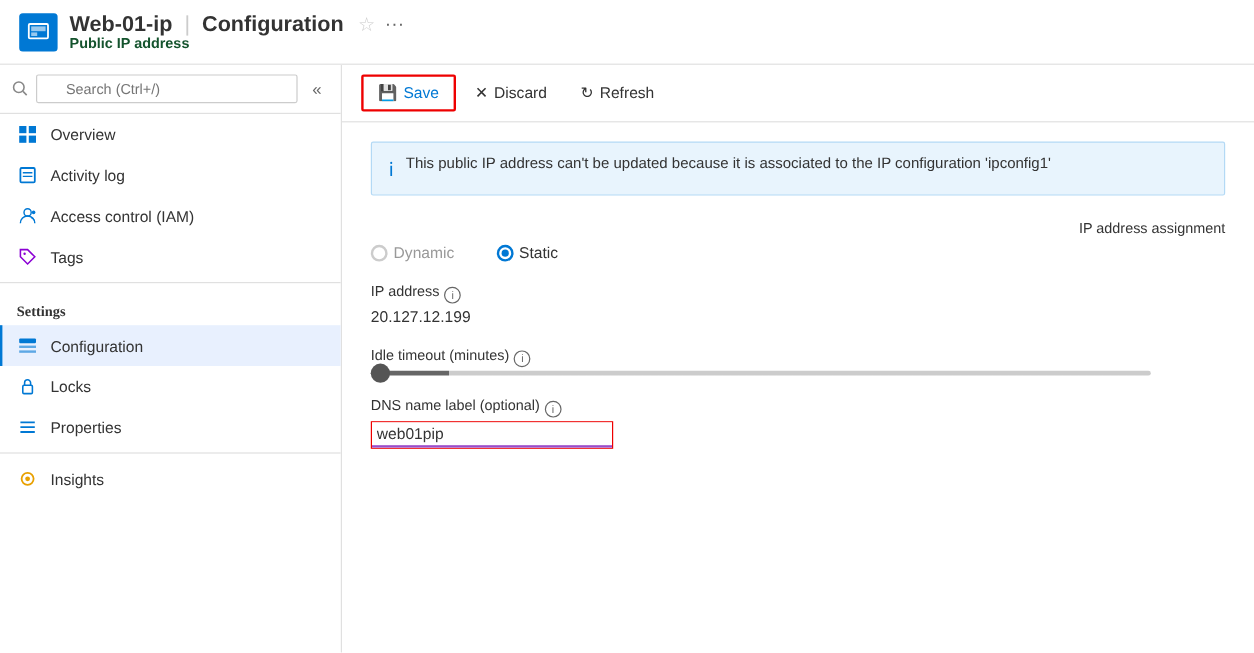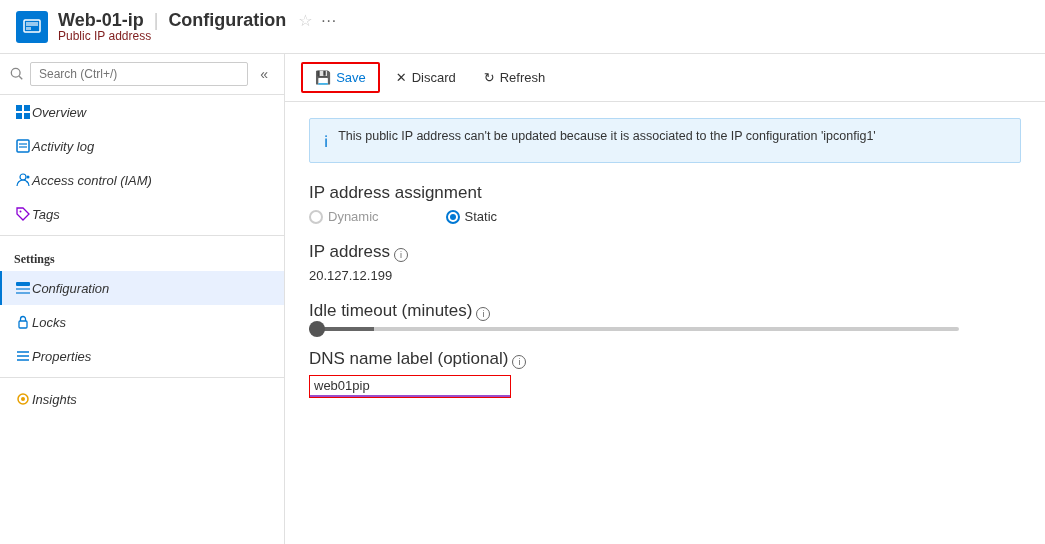--- a/index.html
+++ b/index.html
@@ -5,59 +5,59 @@
     * { box-sizing: border-box; margin: 0; padding: 0; }
     body { font-family: 'Segoe UI', Arial, sans-serif; font-size: 13px; color: #333; background: #fff; display: flex; flex-direction: column; height: 544px; overflow: hidden; }
 
     
     .header { display: flex; align-items: center; padding: 10px 16px; border-bottom: 1px solid #e0e0e0; background: #fff; gap: 10px; }
     .header-icon { width: 32px; height: 32px; background: #0078d4; border-radius: 3px; display: flex; align-items: center; justify-content: center; }
     .header-icon svg { width: 20px; height: 20px; fill: #fff; }
     .header-title { font-size: 18px; font-weight: 600; color: #333; }
     .header-separator { color: #ccc; font-size: 18px; margin: 0 6px; }
     .header-subtitle { font-size: 18px; font-weight: 600; color: #333; }
-    .header-subtitle-small { font-size: 12px; color: #7f1d1d; margin-top: -2px; }
+    .header-subtitle-small { font-size: 12px; color: #14532d; margin-top: -2px; font-weight: bold; }
     .header-meta { display: flex; flex-direction: column; }
     .header-star { color: #ccc; font-size: 16px; margin-left: 8px; cursor: pointer; }
     .header-dots { color: #666; font-size: 16px; margin-left: 4px; cursor: pointer; }
 
     
     .main-layout { display: flex; flex: 1; overflow: hidden; }
 
     
     .sidebar { width: 285px; min-width: 285px; border-right: 1px solid #e0e0e0; display: flex; flex-direction: column; overflow-y: auto; background: #fff; }
     .search-box { padding: 8px 10px; border-bottom: 1px solid #e0e0e0; display: flex; align-items: center; gap: 6px; }
-    .search-box input { border: 1px solid #ccc; border-radius: 2px; padding: 4px 8px; font-size: 12px; flex: 1; color: #666; outline: none; }
+    .search-box input { border: 1px solid #ccc; border-radius: 2px; padding: 4px 24px; font-size: 12px; flex: 1; color: #666; outline: none; }
     .collapse-btn { color: #666; font-size: 14px; cursor: pointer; padding: 2px 6px; }
 
-    .nav-item { display: flex; align-items: center; padding: 8px 14px; cursor: pointer; color: #333; font-size: 13px; font-style: italic; }
+    .nav-item { display: flex; align-items: center; gap: 10px; padding: 8px 14px; cursor: pointer; color: #333; font-size: 13px; }
     .nav-item.active { background: #e8f0fe; border-left: 2px solid #0078d4; }
     .nav-item .nav-icon { width: 18px; height: 18px; display: flex; align-items: center; justify-content: center; flex-shrink: 0; }
 
     .nav-section-label { padding: 12px 14px 4px 14px; font-size: 12px; font-weight: 600; color: #333; font-family: Liberation Serif, serif; }
 
     
     .content { flex: 1; display: flex; flex-direction: column; overflow: hidden; }
 
     
     .toolbar { display: flex; align-items: center; padding: 8px 16px; border-bottom: 1px solid #e0e0e0; gap: 4px; }
     .toolbar-btn { display: flex; align-items: center; gap: 5px; padding: 6px 12px; border: 1px solid #0078d4; background: #fff; color: #0078d4; font-size: 13px; cursor: pointer; border-radius: 2px; }
     .toolbar-btn.save { border: 2px solid #e00; color: #0078d4; }
     .toolbar-btn-plain { display: flex; align-items: center; gap: 5px; padding: 6px 12px; border: none; background: none; color: #333; font-size: 13px; cursor: pointer; }
 
     
     .main-content { flex: 1; padding: 16px 24px; overflow-y: auto; }
 
     .info-banner { display: flex; align-items: flex-start; gap: 10px; background: #e8f4fd; border: 1px solid #b3d9f5; padding: 10px 14px; margin-bottom: 20px; border-radius: 2px; font-size: 12.5px; color: #333; }
     .info-icon { color: #0078d4; font-size: 16px; flex-shrink: 0; margin-top: 1px; }
 
-    .field-label { font-size: 17px; color: #333; margin-bottom: 6px; font-weight: 500; }
+    .field-label { font-size: 12px; color: #333; margin-bottom: 6px; font-weight: 500; text-align: right; }
     .field-group { margin-bottom: 18px; }
 
-    .radio-group { display: flex; align-items: center; gap: 32px; }
+    .radio-group { display: flex; align-items: center; gap: 0; }
     .radio-option { display: flex; align-items: center; gap: 5px; font-size: 13px; color: #999; }
     .radio-option.selected { color: #333; margin-left: 35px; }
     .radio-circle { width: 14px; height: 14px; border-radius: 50%; border: 2px solid #ccc; display: flex; align-items: center; justify-content: center; }
     .radio-circle.filled { border-color: #0078d4; }
     .radio-circle.filled::after { content: ''; width: 6px; height: 6px; background: #0078d4; border-radius: 50%; }
 
     .field-value { font-size: 13px; color: #333; }
 
     .info-label { display: flex; align-items: center; gap: 4px; }
     .info-circle { width: 14px; height: 14px; border-radius: 50%; border: 1.5px solid #666; display: flex; align-items: center; justify-content: center; font-size: 9px; color: #666; cursor: pointer; }

